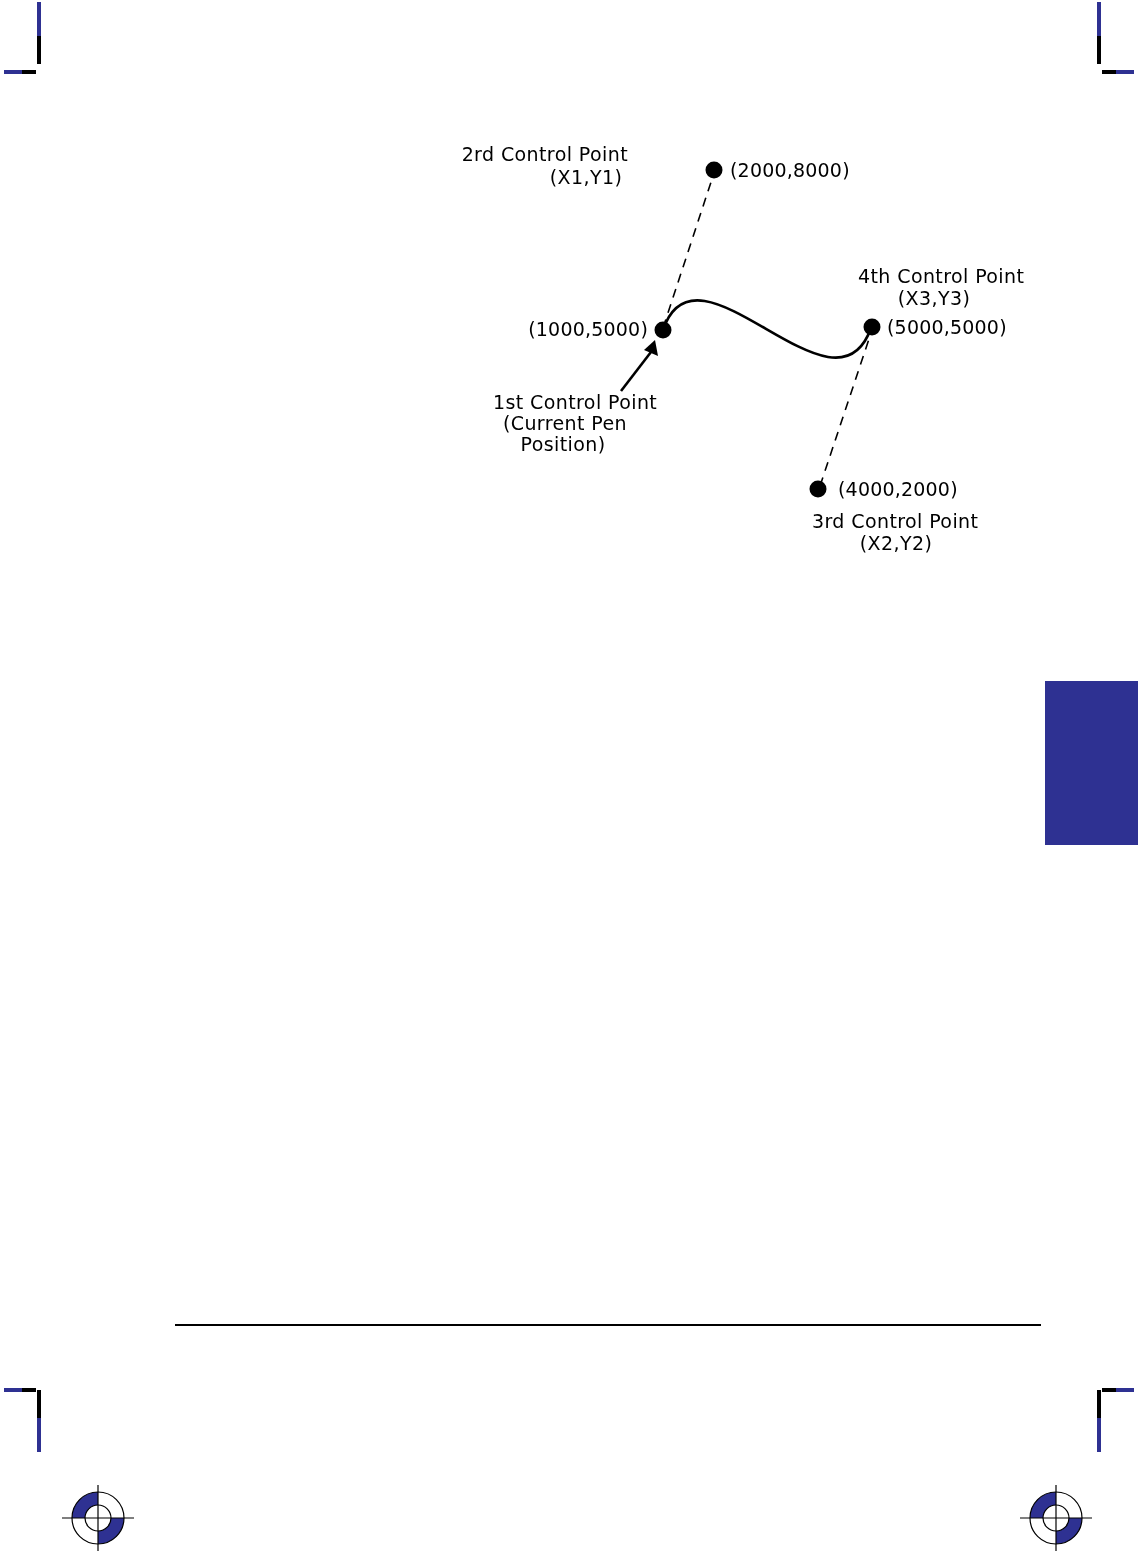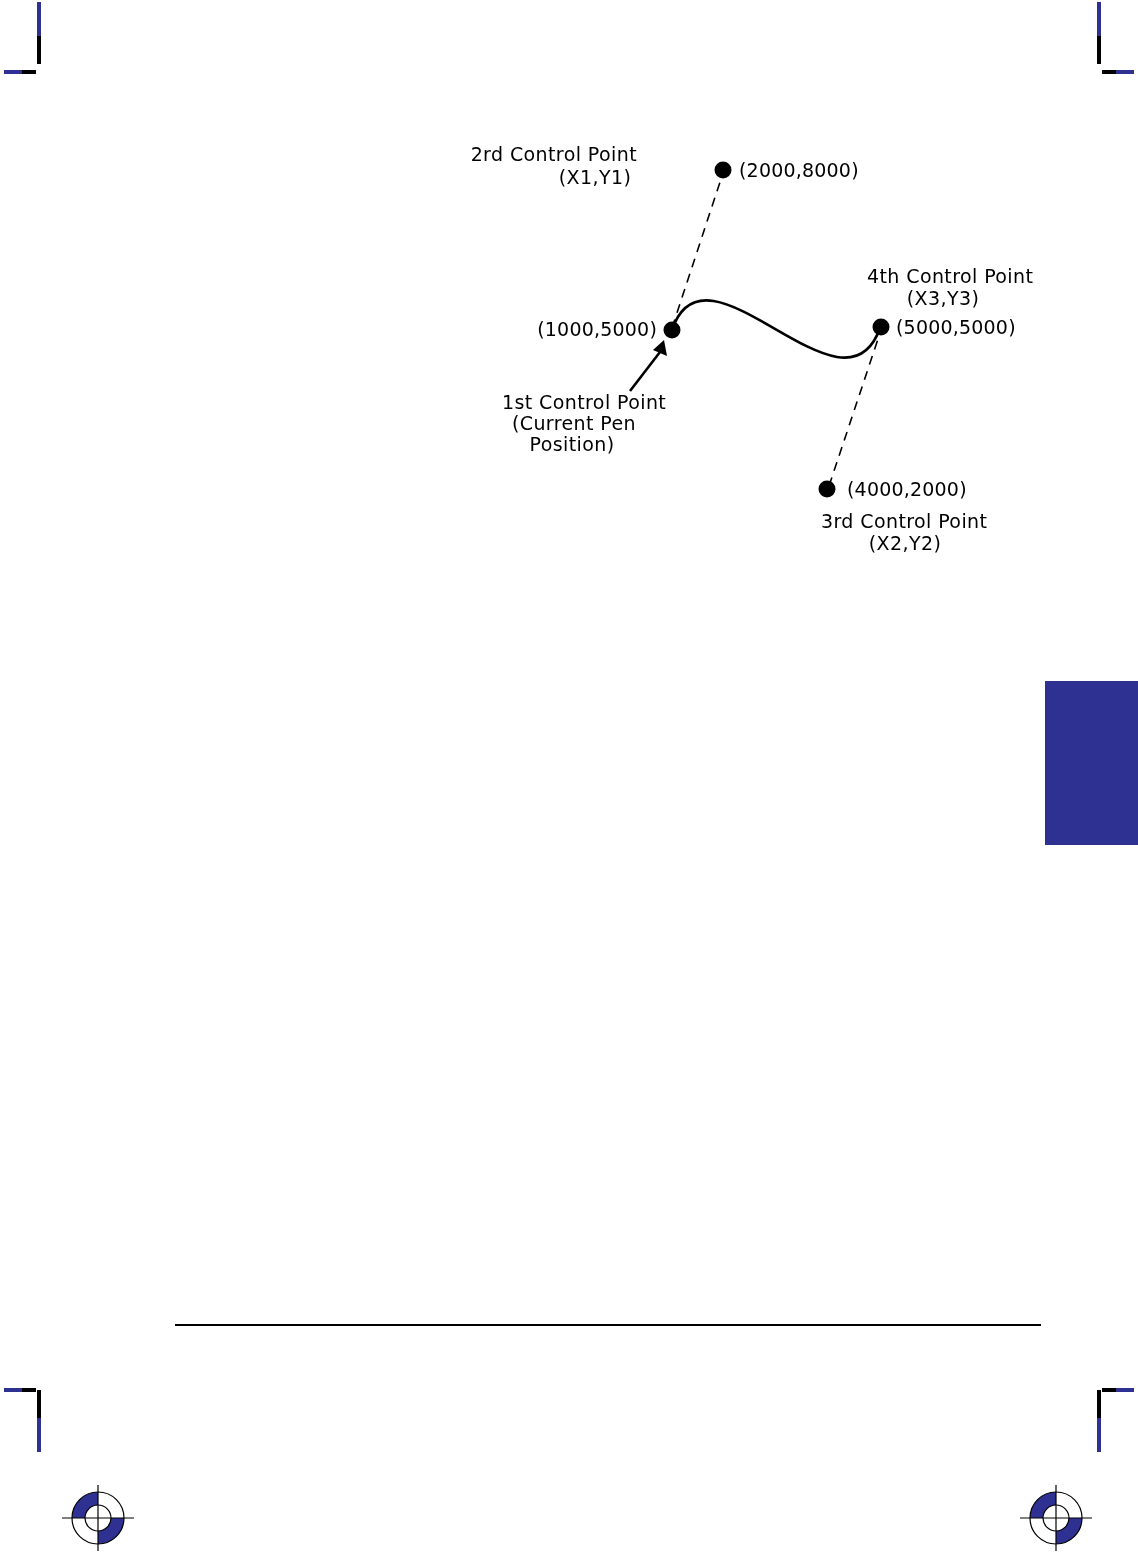--- a/index.html
+++ b/index.html
@@ -85,21 +85,20 @@
     background: #000000;
   }
 
   
   #bezier-figure {
     position: absolute;
     left: 0;
     top: 0;
     width: 982px;
     height: 620px;
-    padding-left: 9px;
   }
   #bezier-figure svg { display: block; }
 
   .fig-label {
     font-family: "DejaVu Sans", "Liberation Sans", sans-serif;
     font-size: 19px;
     fill: #000000;
     letter-spacing: 0.4px;
   }
   .fig-coord {

